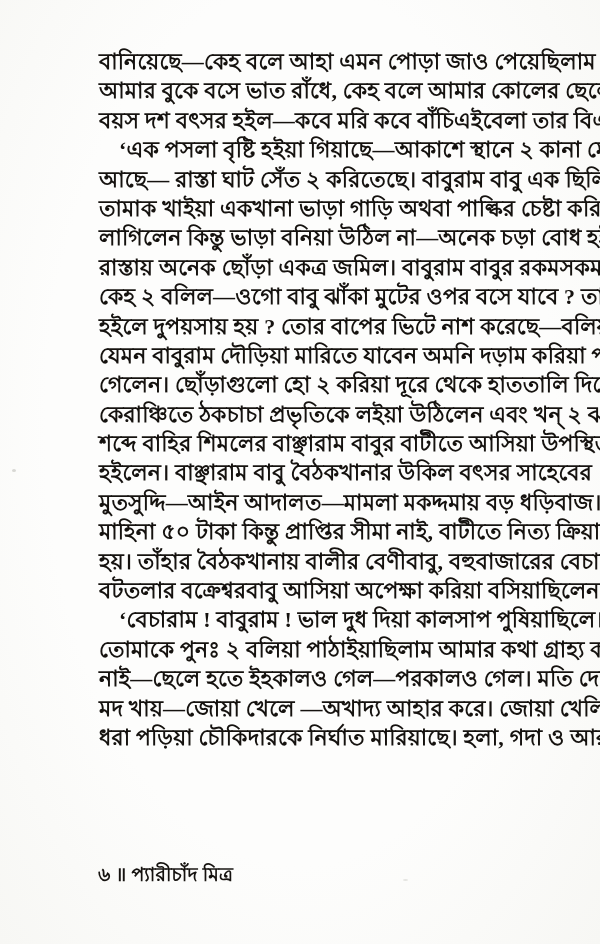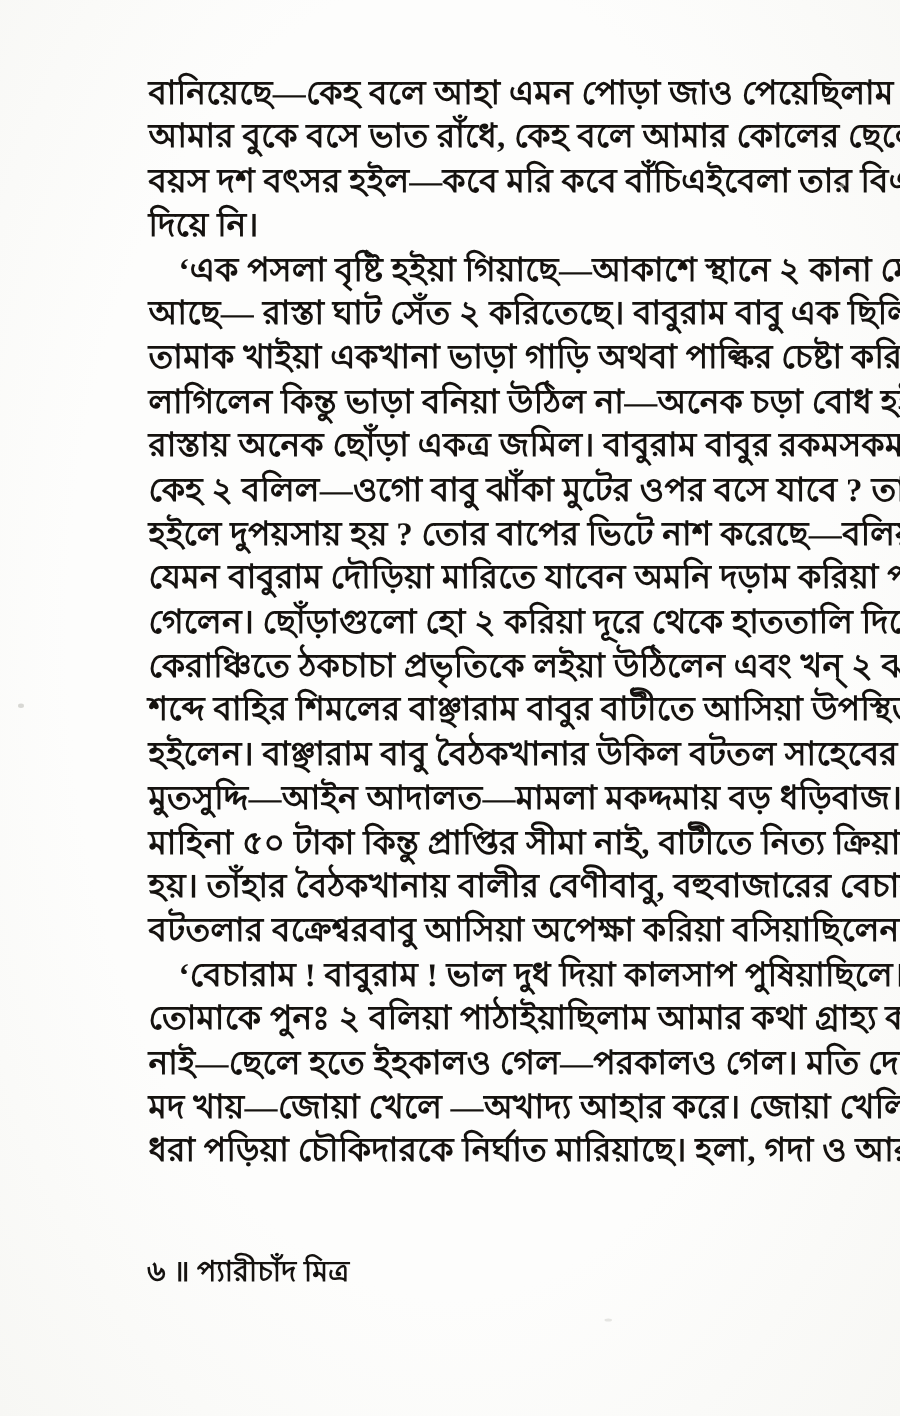--- a/index.html
+++ b/index.html
@@ -26,57 +26,56 @@
     text-align:justify;
     text-align-last:justify;
     height:29.4px;
     overflow:visible;
     white-space:nowrap;
   }
   .line.left{text-align-last:left;}
   .para.indented .line:first-child{text-indent:20px;}
   .footer{
     position:absolute;
-    left:98px;top:833px;
+    left:98px;top:860px;
     font-size:19px;
     font-weight:bold;
     letter-spacing:0.2px;
   }
   .speck{position:absolute;border-radius:50%;background:#b9b9b4;opacity:.55;}
   .speck.s1{left:12px;top:469px;width:4px;height:3px;}
   .speck.s2{left:560px;top:122px;width:3px;height:3px;}
   .speck.s3{left:403px;top:879px;width:5px;height:2px;opacity:.35;}
 </style>
 </head>
 <body>
 
 <div class="page">
 
   <div class="textblock">
 
     <div class="para">
       <div class="line">বানিয়েছে—কেহ বলে আহা এমন পোড়া জাও পেয়েছিলাম দিবারাত্রি</div>
       <div class="line">আমার বুকে বসে ভাত রাঁধে, কেহ বলে আমার কোলের ছেলেটির</div>
       <div class="line">বয়স দশ বৎসর হইল—কবে মরি কবে বাঁচিএইবেলা তার বিএটি</div>
-      <div class="line left">দিয়ে নি।</div>
     </div>
 
     <div class="para indented">
       <div class="line">‘এক পসলা বৃষ্টি হইয়া গিয়াছে—আকাশে স্থানে ২ কানা মেঘ</div>
       <div class="line">আছে— রাস্তা ঘাট সেঁত ২ করিতেছে। বাবুরাম বাবু এক ছিলিম</div>
       <div class="line">তামাক খাইয়া একখানা ভাড়া গাড়ি অথবা পাল্কির চেষ্টা করিতে</div>
       <div class="line">লাগিলেন কিন্তু ভাড়া বনিয়া উঠিল না—অনেক চড়া বোধ হইল।</div>
       <div class="line">রাস্তায় অনেক ছোঁড়া একত্র জমিল। বাবুরাম বাবুর রকমসকম দেখিয়া</div>
       <div class="line">কেহ ২ বলিল—ওগো বাবু ঝাঁকা মুটের ওপর বসে যাবে ? তাহা</div>
       <div class="line">হইলে দুপয়সায় হয় ? তোর বাপের ভিটে নাশ করেছে—বলিয়া</div>
       <div class="line">যেমন বাবুরাম দৌড়িয়া মারিতে যাবেন অমনি দড়াম করিয়া পড়িয়া</div>
       <div class="line">গেলেন। ছোঁড়াগুলো হো ২ করিয়া দূরে থেকে হাততালি দিতে</div>
       <div class="line">কেরাঞ্চিতে ঠকচাচা প্রভৃতিকে লইয়া উঠিলেন এবং খন্ ২ ঝন্ ২</div>
       <div class="line">শব্দে বাহির শিমলের বাঞ্ছারাম বাবুর বাটীতে আসিয়া উপস্থিত</div>
-      <div class="line">হইলেন। বাঞ্ছারাম বাবু বৈঠকখানার উকিল বটতল সাহেবের</div>
+      <div class="line">হইলেন। বাঞ্ছারাম বাবু বৈঠকখানার উকিল বৎসর সাহেবের</div>
       <div class="line">মুতসুদ্দি—আইন আদালত—মামলা মকদ্দমায় বড় ধড়িবাজ। মাসে</div>
       <div class="line">মাহিনা ৫০ টাকা কিন্তু প্রাপ্তির সীমা নাই, বাটীতে নিত্য ক্রিয়াকাণ্ড</div>
       <div class="line">হয়। তাঁহার বৈঠকখানায় বালীর বেণীবাবু, বহুবাজারের বেচারামবাবু,</div>
       <div class="line">বটতলার বক্রেশ্বরবাবু আসিয়া অপেক্ষা করিয়া বসিয়াছিলেন।</div>
     </div>
 
     <div class="para indented">
       <div class="line">‘বেচারাম ! বাবুরাম ! ভাল দুধ দিয়া কালসাপ পুষিয়াছিলে।</div>
       <div class="line">তোমাকে পুনঃ ২ বলিয়া পাঠাইয়াছিলাম আমার কথা গ্রাহ্য কর</div>
       <div class="line">নাই—ছেলে হতে ইহকালও গেল—পরকালও গেল। মতি দেদার</div>

